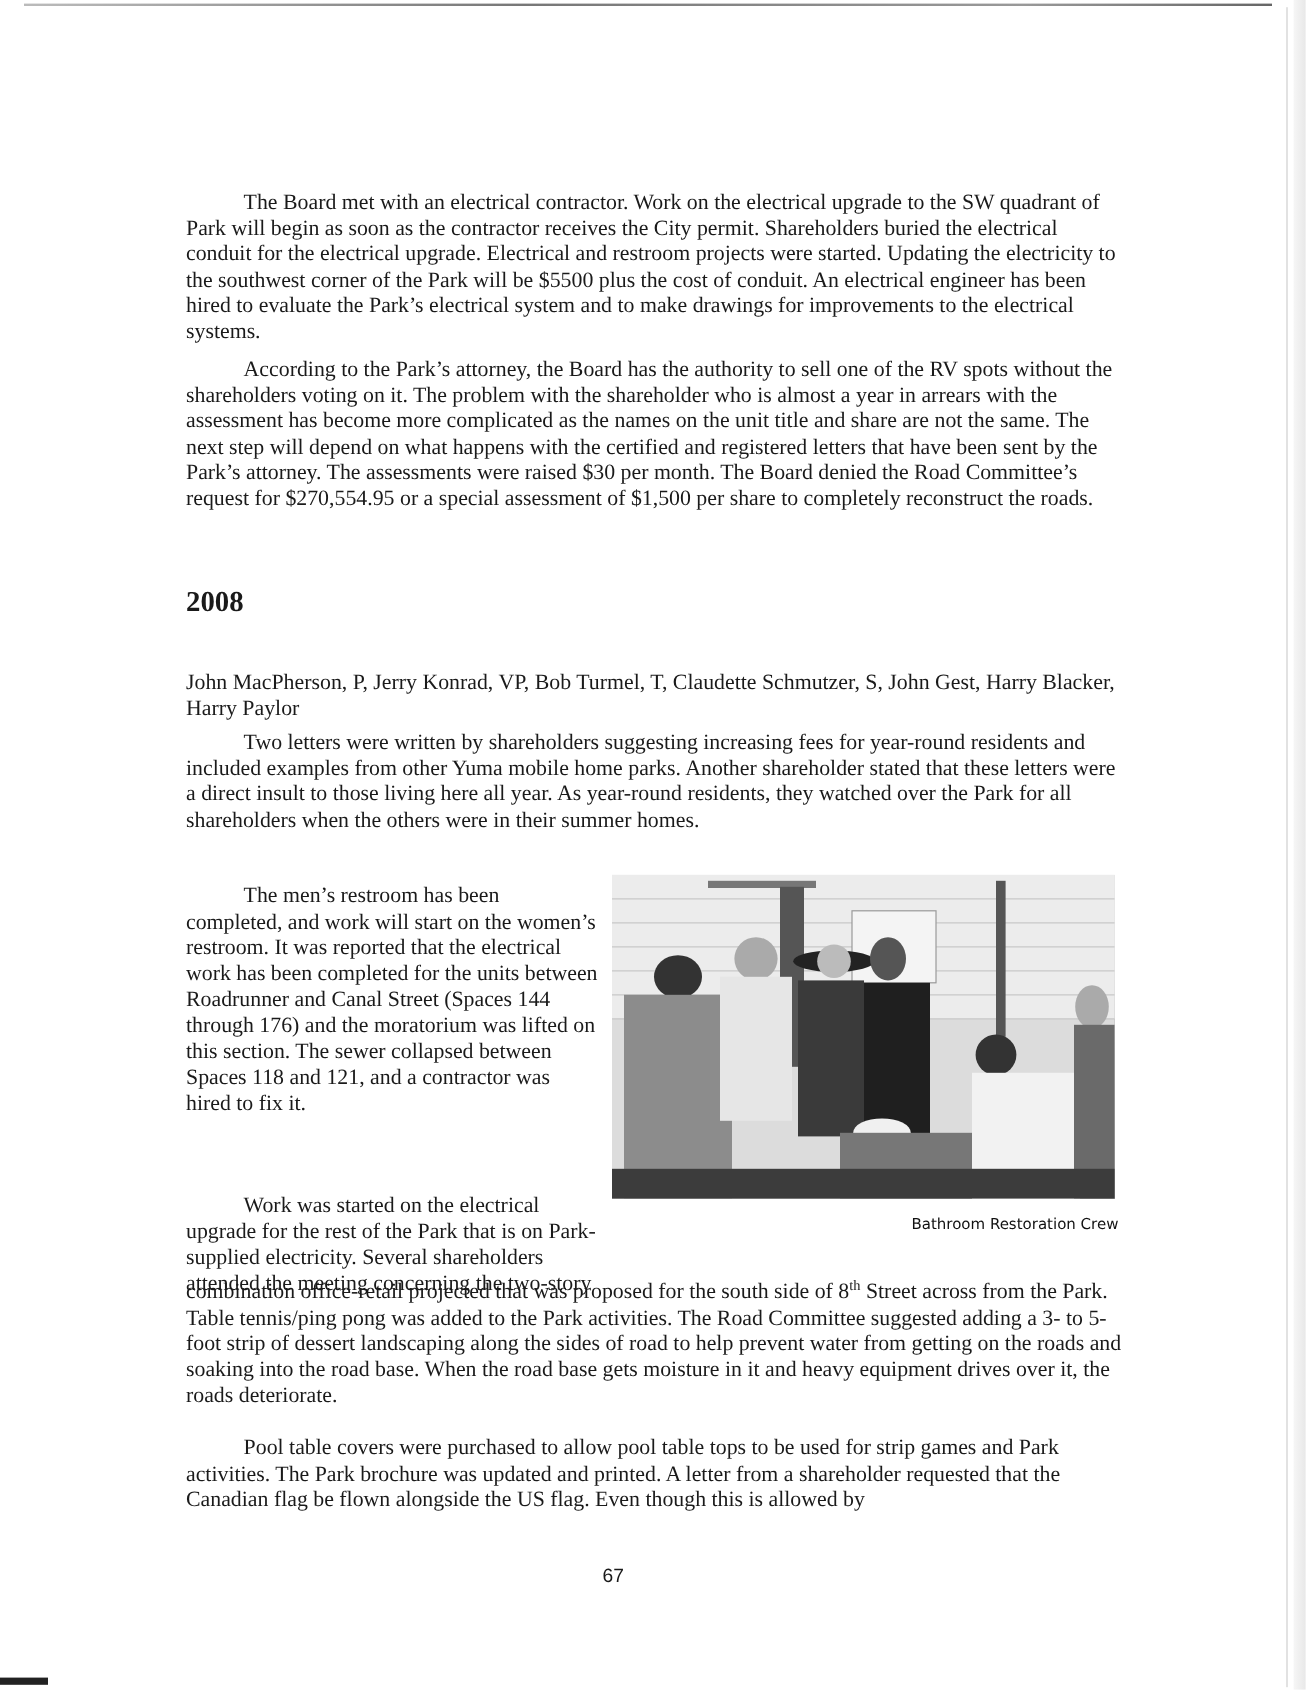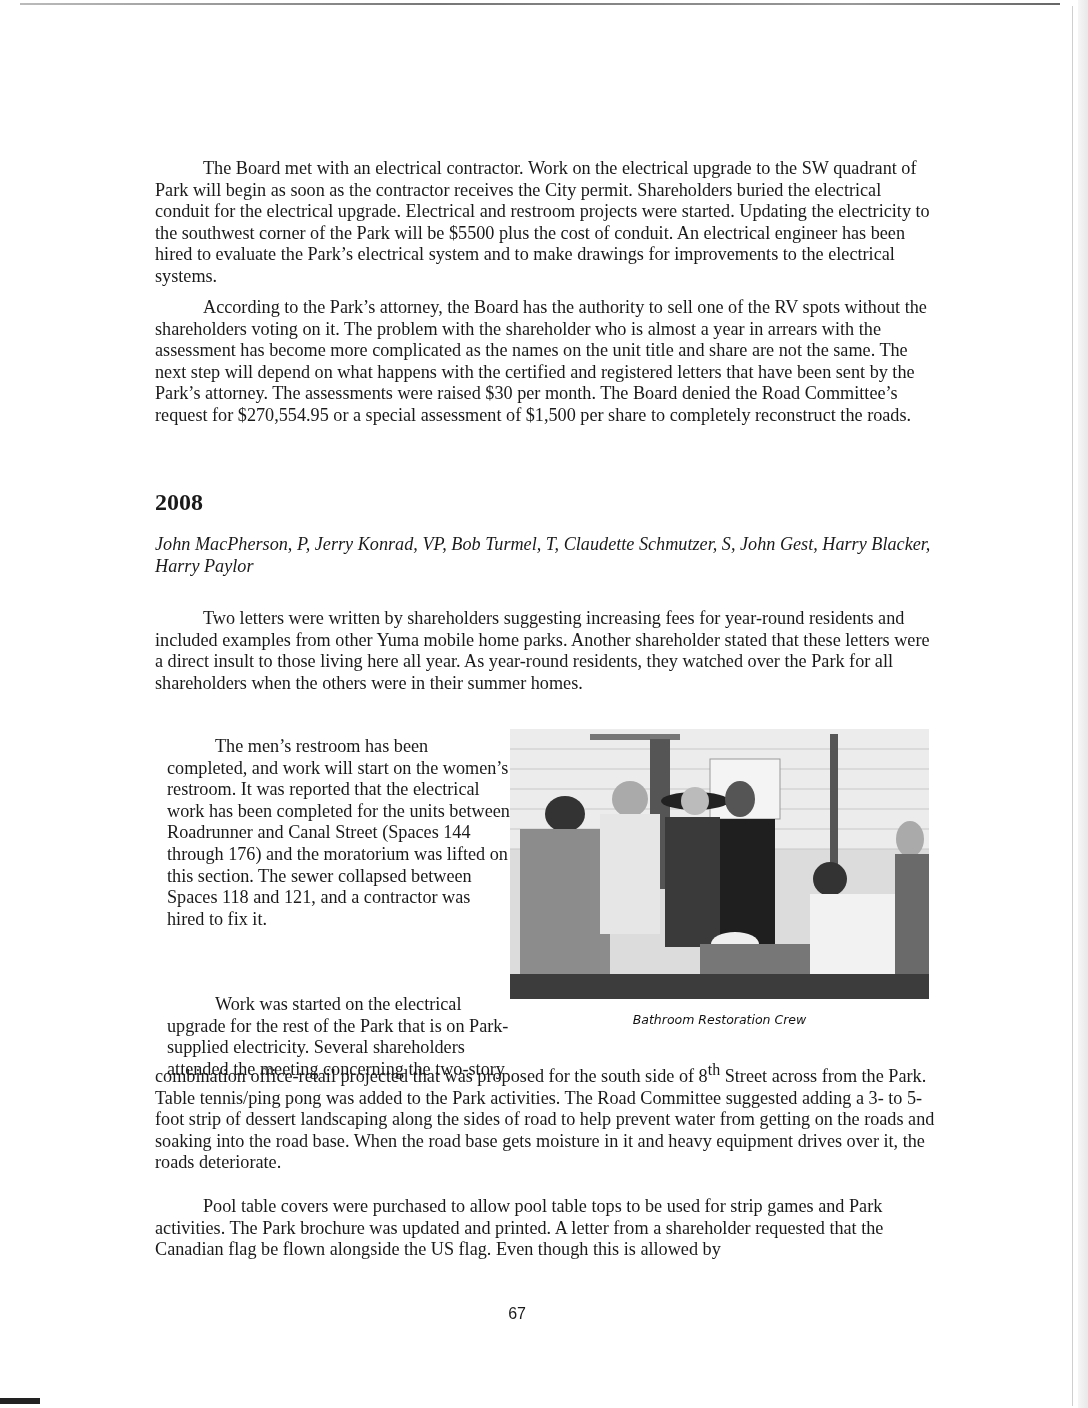--- a/index.html
+++ b/index.html
@@ -26,57 +26,57 @@
     background: #222;
   }
   .page {
     position: absolute; left: 155px; top: 158px; width: 780px;
     font-size: 18.2px; line-height: 21.6px;
   }
   p { margin: 0; }
   .indent { text-indent: 48px; }
   .para { position: absolute; left: 0; width: 780px; }
   .year { font-weight: bold; font-size: 24px; }
-  .float-text { width: 345px; margin-left: 12px; }
+  .float-text { width: 345px; }
   .figure {
     position: absolute; left: 352px; top: 568px; width: 425px; height: 300px;
   }
   .photo {
     position: absolute; left: 3px; top: 3px; width: 419px; height: 270px;
     background: linear-gradient(180deg, #e9e9e9 0%, #d9d9d9 30%, #8a8a8a 60%, #5a5a5a 100%);
     overflow: hidden;
   }
   .photo svg { width: 100%; height: 100%; display: block; }
   .caption {
-    position: absolute; left: 0; top: 283px; width: 425px; text-align: center;
-    font-family: "DejaVu Sans", sans-serif; font-size: 12.5px; color: #111; font-style: italic;
+    position: absolute; left: 0; top: 283px; width: 425px; text-align: right;
+    font-family: "DejaVu Sans", sans-serif; font-size: 12.5px; color: #111;
   }
-  sup { font-size: 16px; line-height: 0; }
+  sup { font-size: 12px; line-height: 0; }
   .page-number {
-    position: absolute; left: 496px; top: 1305px; width: 30px; text-align: right;
+    position: absolute; left: 496px; top: 1305px; width: 30px; text-align: center;
     font-family: "Liberation Sans Narrow", "Liberation Sans", sans-serif; font-size: 16px;
   }
 </style>
 </head>
 <body>
 
 <div class="top-edge"></div>
 <div class="right-edge"></div>
 <div class="right-shadow"></div>
 <div class="bottom-mark"></div>
 
 <div class="page">
 
   <p class="para indent" style="top:0px;">The Board met with an electrical contractor. Work on the electrical upgrade to the SW quadrant of Park will begin as soon as the contractor receives the City permit. Shareholders buried the electrical conduit for the electrical upgrade. Electrical and restroom projects were started.  Updating the electricity to the southwest corner of the Park will be $5500 plus the cost of conduit.  An electrical engineer has been hired to evaluate the Park’s electrical system and to make drawings for improvements to the electrical systems.</p>
 
   <p class="para indent" style="top:139px;">According to the Park’s attorney, the Board has the authority to sell one of the RV spots without the shareholders voting on it. The problem with the shareholder who is almost a year in arrears with the assessment has become more complicated as the names on the unit title and share are not the same. The next step will depend on what happens with the certified and registered letters that have been sent by the Park’s attorney. The assessments were raised $30 per month. The Board denied the Road Committee’s request for $270,554.95 or a special assessment of $1,500 per share to completely reconstruct the roads.</p>
 
   <p class="para year" style="top:334px;">2008</p>
 
-  <p class="para" style="top:376px;font-style:italic;">John MacPherson, P, Jerry Konrad, VP, Bob Turmel, T, Claudette Schmutzer, S, John Gest, Harry Blacker, Harry Paylor</p>
+  <p class="para" style="top:400px;">John MacPherson, P, Jerry Konrad, VP, Bob Turmel, T, Claudette Schmutzer, S, John Gest, Harry Blacker, Harry Paylor</p>
 
   <p class="para indent" style="top:450px;">Two letters were written by shareholders suggesting increasing fees for year-round residents and included examples from other Yuma mobile home parks. Another shareholder stated that these letters were a direct insult to those living here all year. As year-round residents, they watched over the Park for all shareholders when the others were in their summer homes.</p>
 
   <p class="para indent float-text" style="top:578px;">The men’s restroom has been completed, and work will start on the women’s restroom. It was reported that the electrical work has been completed for the units between Roadrunner and Canal Street (Spaces 144 through 176) and the moratorium was lifted on this section. The sewer collapsed between Spaces 118 and 121, and a contractor was hired to fix it.</p>
 
   <p class="para indent float-text" style="top:836px;font-family:Liberation Serif, serif;">Work was started on the electrical upgrade for the rest of the Park that is on Park-supplied electricity. Several shareholders attended the meeting concerning the two-story</p>
 
   <p class="para" style="top:908px;"><span>combination office-retail projected that was proposed for the south side of 8</span><sup>th</sup><span> Street across from the Park. Table tennis/ping pong was added to the Park activities. The Road Committee suggested adding a 3- to 5-foot strip of dessert landscaping along the sides of road to help prevent water from getting on the roads and soaking into the road base. When the road base gets moisture in it and heavy equipment drives over it, the roads deteriorate.</span></p>
 
   <p class="para indent" style="top:1038px;">Pool table covers were purchased to allow pool table tops to be used for strip games and Park activities. The Park brochure was updated and printed.  A letter from a shareholder requested that the Canadian flag be flown alongside the US flag. Even though this is allowed by</p>

